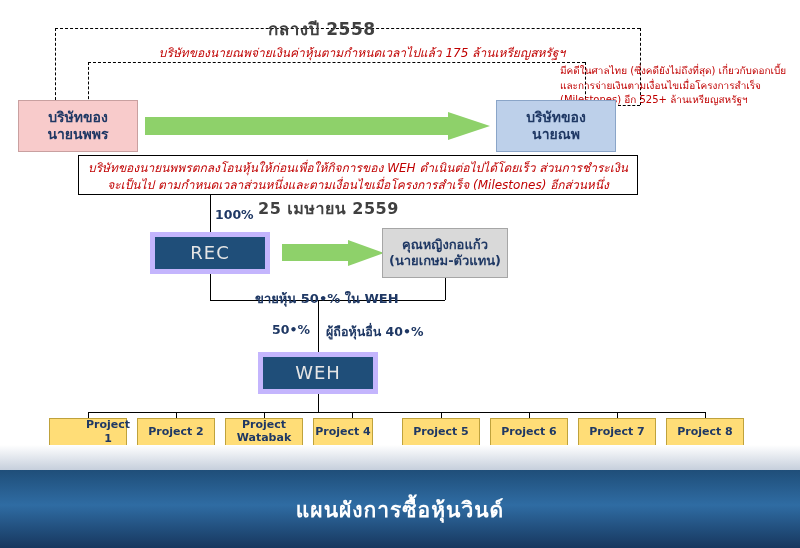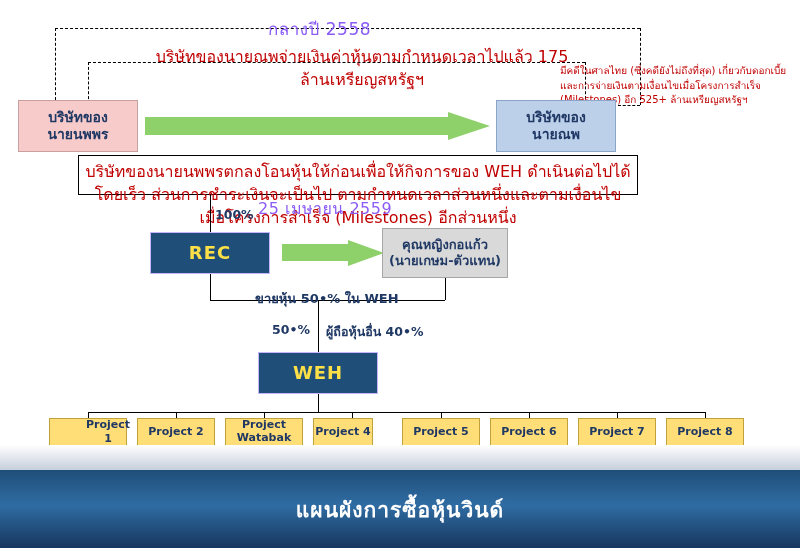--- a/index.html
+++ b/index.html
@@ -8,24 +8,24 @@
     background:#ffffff;
     font-family:"DejaVu Sans","Liberation Sans",sans-serif;
     position:relative;
     overflow:hidden;
   }
   .stage{position:absolute;left:0;top:0;width:800px;height:548px;}
   .abs{position:absolute;}
 
   
   .t-title-mid{
-    color:#8b5cf6;font-weight:normal;font-size:17px;letter-spacing:.5px;
+    color:#404040;font-weight:bold;font-size:17px;letter-spacing:.5px;
   }
   .t-red{
-    color:#c00000;font-size:16px;line-height:1.45;
+    color:#c00000;font-size:12px;line-height:1.45;font-style:italic;
   }
   .t-red-sm{
     color:#c00000;font-size:10px;line-height:1.45;margin-top:9px;
   }
   .t-navy-sm{color:#1f3864;font-weight:bold;font-size:12.5px;}
 
   
   .box{
     position:absolute;box-sizing:border-box;
     display:flex;align-items:center;justify-content:center;
@@ -33,22 +33,22 @@
   }
   .box-pink{
     background:#f8cbcb;border:1px solid #c9a0a0;
     color:#1f3864;font-weight:bold;font-size:14px;
   }
   .box-blue-light{
     background:#bdd0ea;border:1px solid #8aa5c8;
     color:#1f3864;font-weight:bold;font-size:14px;
   }
   .box-navy{
-    background:#1f4e79;border:1px solid #c4b5fd;
-    color:#fde047;font-weight:bold;font-size:18px;
+    background:#1f4e79;border:5px solid #c4b5fd;
+    color:#e5e5e5;font-weight:normal;font-size:18px;
     letter-spacing:1px;
   }
   .box-gray{
     background:#d9d9d9;border:1px solid #a6a6a6;
     color:#1f3864;font-weight:bold;font-size:13px;
   }
   .box-proj{
     background:#ffdd77;border:1px solid #bfa23c;
     color:#1f3864;font-weight:bold;font-size:11px;
   }

